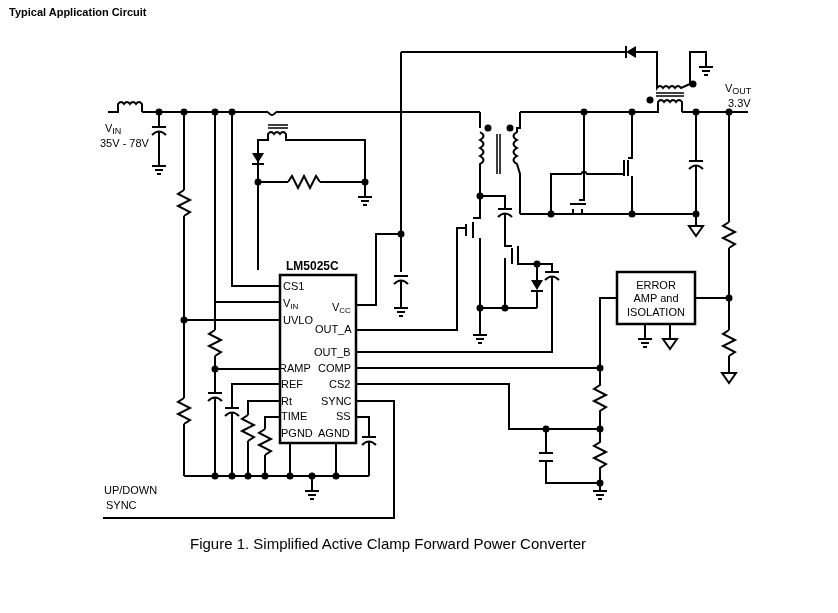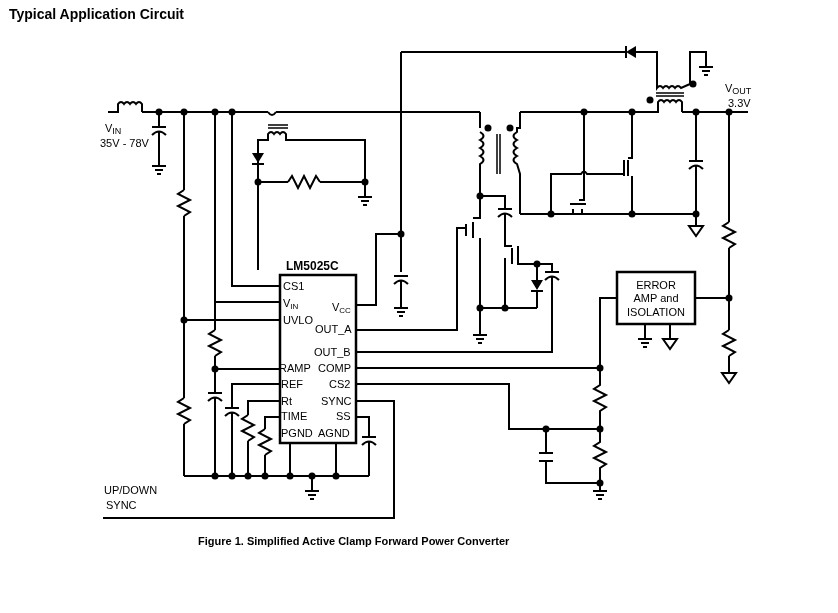--- a/index.html
+++ b/index.html
@@ -1,18 +1,18 @@
 <!DOCTYPE html>
 <html><head>
 <meta charset="utf-8">
 <style>
   html, body { margin:0; padding:0; background:#ffffff; }
   body { width:838px; height:613px; position:relative; overflow:hidden; font-family:"Liberation Sans", sans-serif; color:#000; }
-  .heading { position:absolute; left:9px; top:6px; font-size:14px; font-weight:bold; font-family:"Liberation Sans", sans-serif; }
-  .caption { position:absolute; left:198px; top:535px; font-size:11px; font-weight:bold; font-family:"Liberation Sans", sans-serif; }
+  .heading { position:absolute; left:9px; top:6px; font-size:11px; font-weight:bold; font-family:"Liberation Sans", sans-serif; }
+  .caption { position:absolute; left:190px; top:535px; font-size:15px; font-weight:normal; font-family:"Liberation Sans", sans-serif; }
   svg { position:absolute; left:0; top:0; }
   svg text { font-family:"Liberation Sans", sans-serif; fill:#000; }
   .w { stroke:#000; stroke-width:2; fill:none; stroke-linejoin:miter; }
   .t { stroke:#000; stroke-width:1.5; fill:none; }
   .dot { fill:#000; }
   .lbl { font-size:11px; }
   .pin { font-size:11px; }
   .chip { font-size:12px; font-weight:bold; }
 </style>
 </head>

